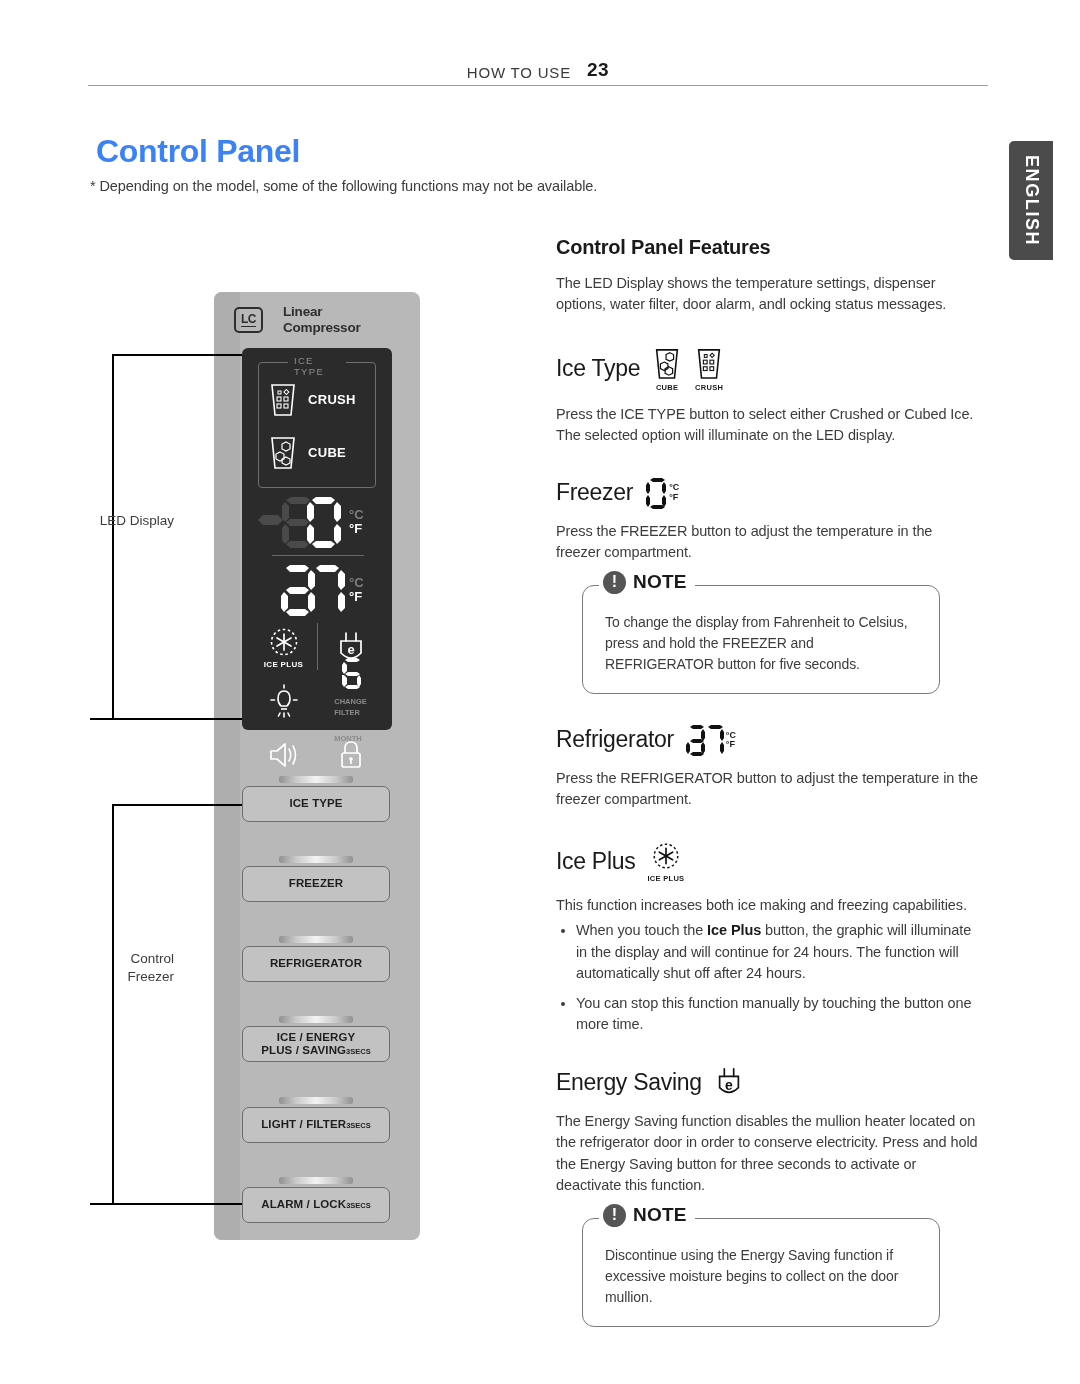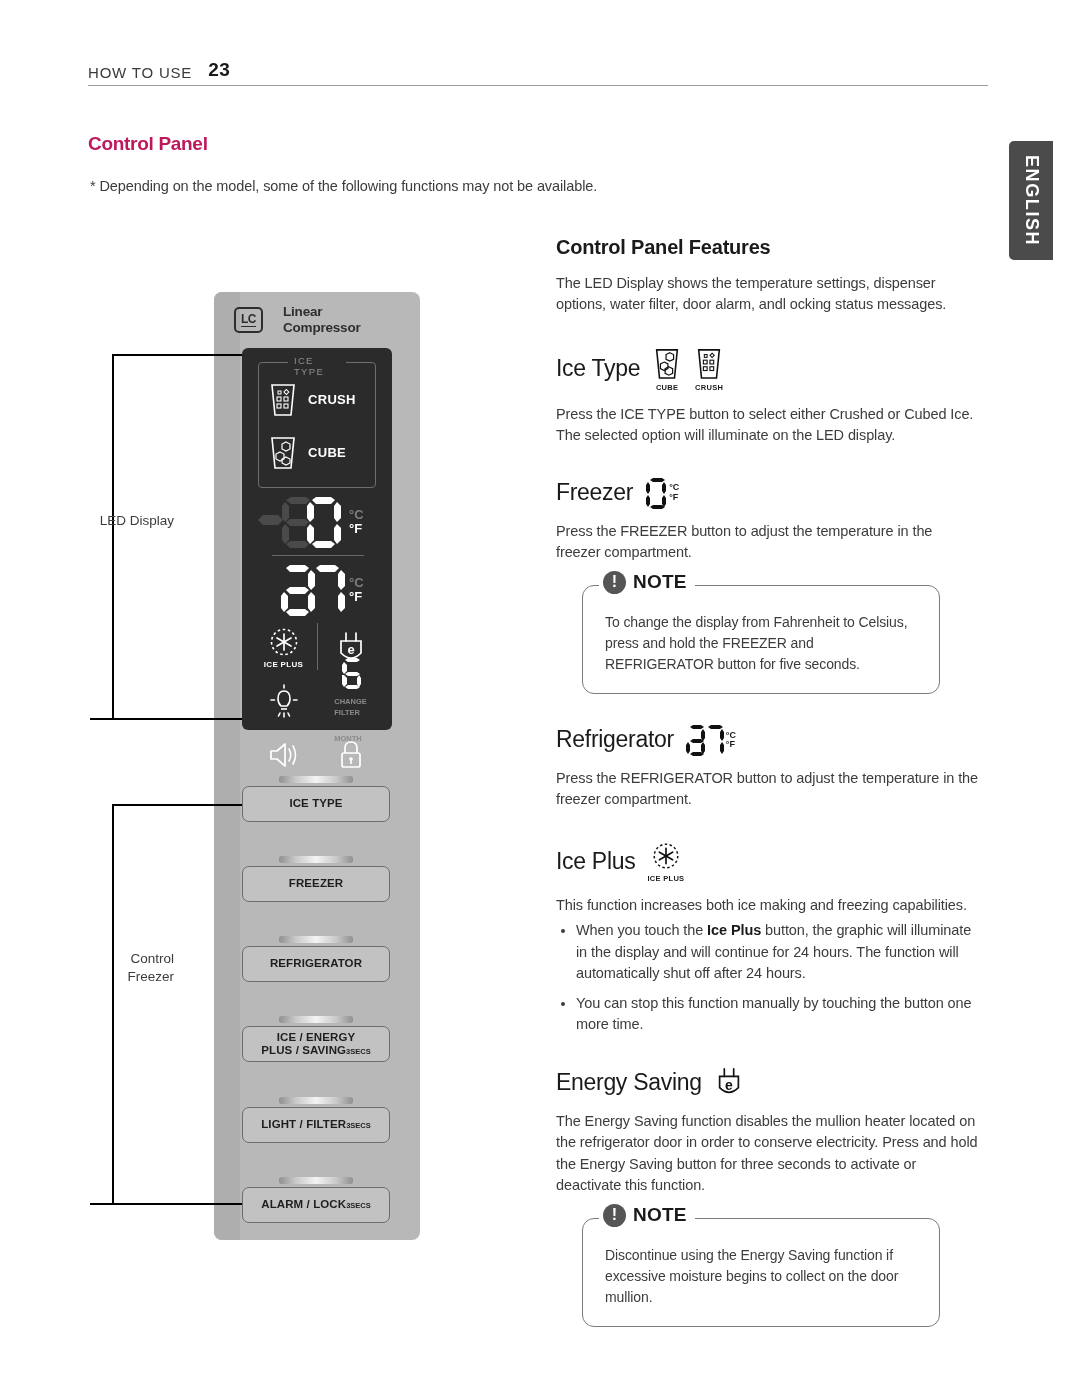--- a/index.html
+++ b/index.html
@@ -19,21 +19,21 @@
   
   .page-header {
     position: absolute;
     top: 56px;
     left: 88px;
     width: 900px;
     height: 30px;
     border-bottom: 1.5px solid #9d9d9d;
     display: flex;
     align-items: flex-end;
-    justify-content: flex-start;
+    justify-content: center;
     padding-bottom: 4px;
     box-sizing: border-box;
   }
   .header-label {
     font-size: 15px;
     letter-spacing: 0.8px;
     color: #3a3a3a;
     font-weight: 400;
   }
   .header-page {
@@ -63,25 +63,25 @@
     font-weight: bold;
     letter-spacing: 1.6px;
     writing-mode: vertical-rl;
     text-orientation: mixed;
   }
 
   
   .main-title {
     position: absolute;
     top: 133px;
-    left: 88px;
-    font-size: 19px;
+    left: 96px;
+    font-size: 32px;
     font-weight: bold;
     letter-spacing: -0.3px;
-    color: #be185d;
+    color: #3b82f6;
   }
   .intro-note {
     position: absolute;
     top: 178px;
     left: 90px;
     font-size: 14.5px;
     color: #3c3c3c;
     letter-spacing: -0.1px;
   }
 

